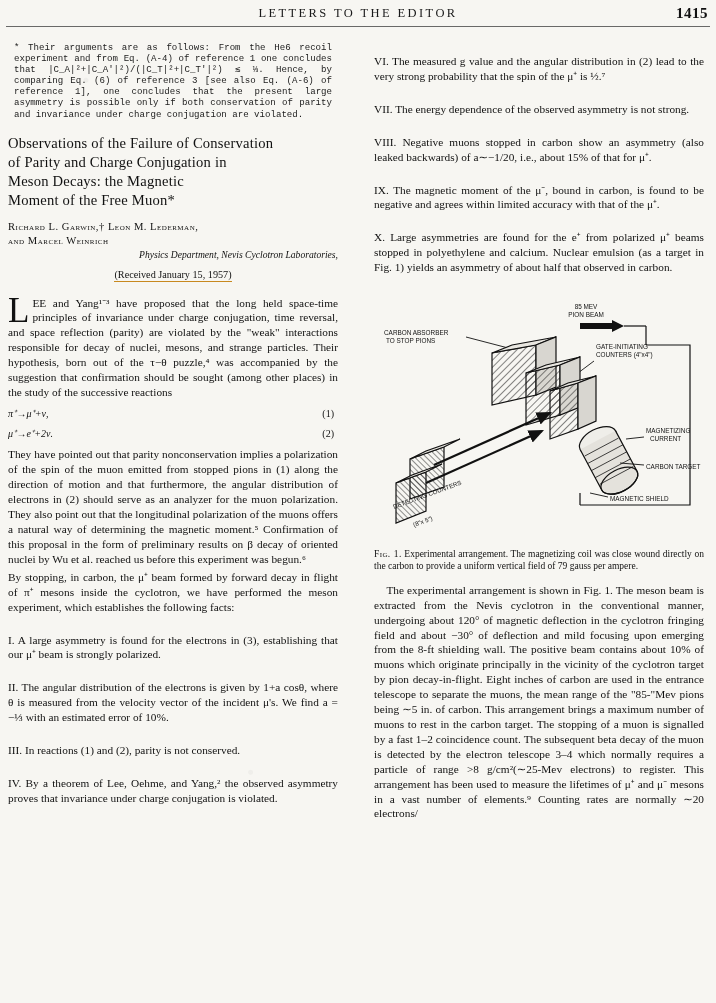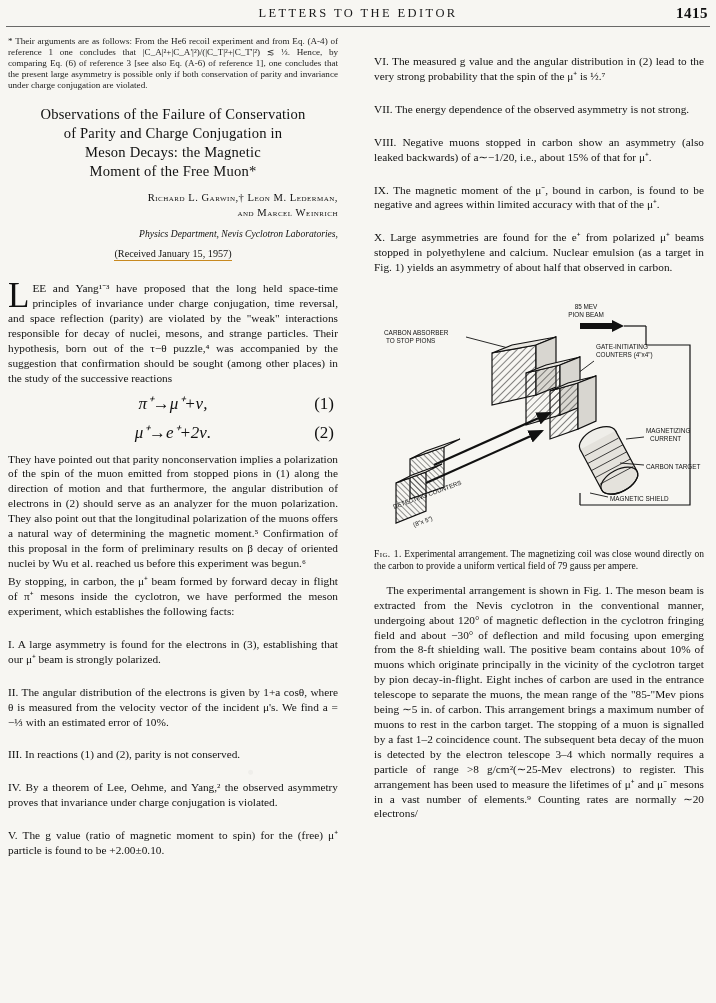--- a/index.html
+++ b/index.html
@@ -79,49 +79,49 @@
 
   
   .topnote {
     font-size: 9.1px;
     line-height: 1.22;
     text-align: justify;
     margin-bottom: 10px;
     border-top: 0;
     color: #1b1b1b;
   }
-  .topnote p { text-indent: 0; margin: 0; }
+  .topnote p { text-indent: 0; margin: 6px; font-family: Liberation Mono, monospace; }
 
   
   .arttitle {
-    text-align: center;
+    text-align: left;
     font-size: 14.6px;
     line-height: 1.30;
     margin: 14px 0 10px 0;
     letter-spacing: 0.2px;
   }
   .authors {
-    text-align: right;
+    text-align: left;
     font-size: 10.6px;
     font-variant: small-caps;
     letter-spacing: 0.5px;
     line-height: 1.35;
-    margin-bottom: 8px;
+    margin-bottom: 1px;
   }
   .affil {
     text-align: right;
     font-size: 9.6px;
     font-style: italic;
     line-height: 1.35;
     margin-bottom: 6px;
   }
   .received {
     text-align: center;
     font-size: 10.2px;
-    margin-bottom: 21px;
+    margin-bottom: 14px;
     position: relative;
     display: block;
   }
   .received .underline {
     border-bottom: 1.6px solid #c8891f;
     padding-bottom: 1px;
   }
 
   
   .dropcap-para {
@@ -133,23 +133,23 @@
     float: left;
     font-size: 35px;
     line-height: 27px;
     padding: 1px 3px 0 0;
     font-family: "Liberation Serif", serif;
   }
 
   
   .eq {
     position: relative;
-    text-align: center;
+    text-align: left;
     margin: 7px 0 7px 0;
-    font-size: 17px;
+    font-size: 10px;
     font-style: italic;
   }
   .eq .num {
     position: absolute;
     right: 4px;
     font-style: normal;
   }
 
   .romitem { text-indent: 0; margin-bottom: 0.28em; margin-top: 18px; }
 
@@ -220,21 +220,20 @@
       <span class="num">(2)</span>
     </div>
 
     <p class="noindent">They have pointed out that parity nonconservation implies a polarization of the spin of the muon emitted from stopped pions in (1) along the direction of motion and that furthermore, the angular distribution of electrons in (2) should serve as an analyzer for the muon polarization. They also point out that the longitudinal polarization of the muons offers a natural way of determining the magnetic moment.⁵ Confirmation of this proposal in the form of preliminary results on β decay of oriented nuclei by Wu et al. reached us before this experiment was begun.⁶</p>
     <p class="noindent">By stopping, in carbon, the μ⁺ beam formed by forward decay in flight of π⁺ mesons inside the cyclotron, we have performed the meson experiment, which establishes the following facts:</p>
 
     <p class="romitem">I. A large asymmetry is found for the electrons in (3), establishing that our μ⁺ beam is strongly polarized.</p>
     <p class="romitem">II. The angular distribution of the electrons is given by 1+a cosθ, where θ is measured from the velocity vector of the incident μ's. We find a = −⅓ with an estimated error of 10%.</p>
     <p class="romitem">III. In reactions (1) and (2), parity is not conserved.</p>
     <p class="romitem">IV. By a theorem of Lee, Oehme, and Yang,² the observed asymmetry proves that invariance under charge conjugation is violated.</p>
-    <p class="romitem">V. The g value (ratio of magnetic moment to spin) for the (free) μ⁺ particle is found to be +2.00±0.10.</p>
 
   </div>
 
   <div class="col col-right">
 
     <p class="romitem">VI. The measured g value and the angular distribution in (2) lead to the very strong probability that the spin of the μ⁺ is ½.⁷</p>
     <p class="romitem">VII. The energy dependence of the observed asymmetry is not strong.</p>
     <p class="romitem">VIII. Negative muons stopped in carbon show an asymmetry (also leaked backwards) of a∼−1/20, i.e., about 15% of that for μ⁺.</p>
     <p class="romitem">IX. The magnetic moment of the μ⁻, bound in carbon, is found to be negative and agrees within limited accuracy with that of the μ⁺.</p>
     <p class="romitem">X. Large asymmetries are found for the e⁺ from polarized μ⁺ beams stopped in polyethylene and calcium. Nuclear emulsion (as a target in Fig. 1) yields an asymmetry of about half that observed in carbon.</p>

